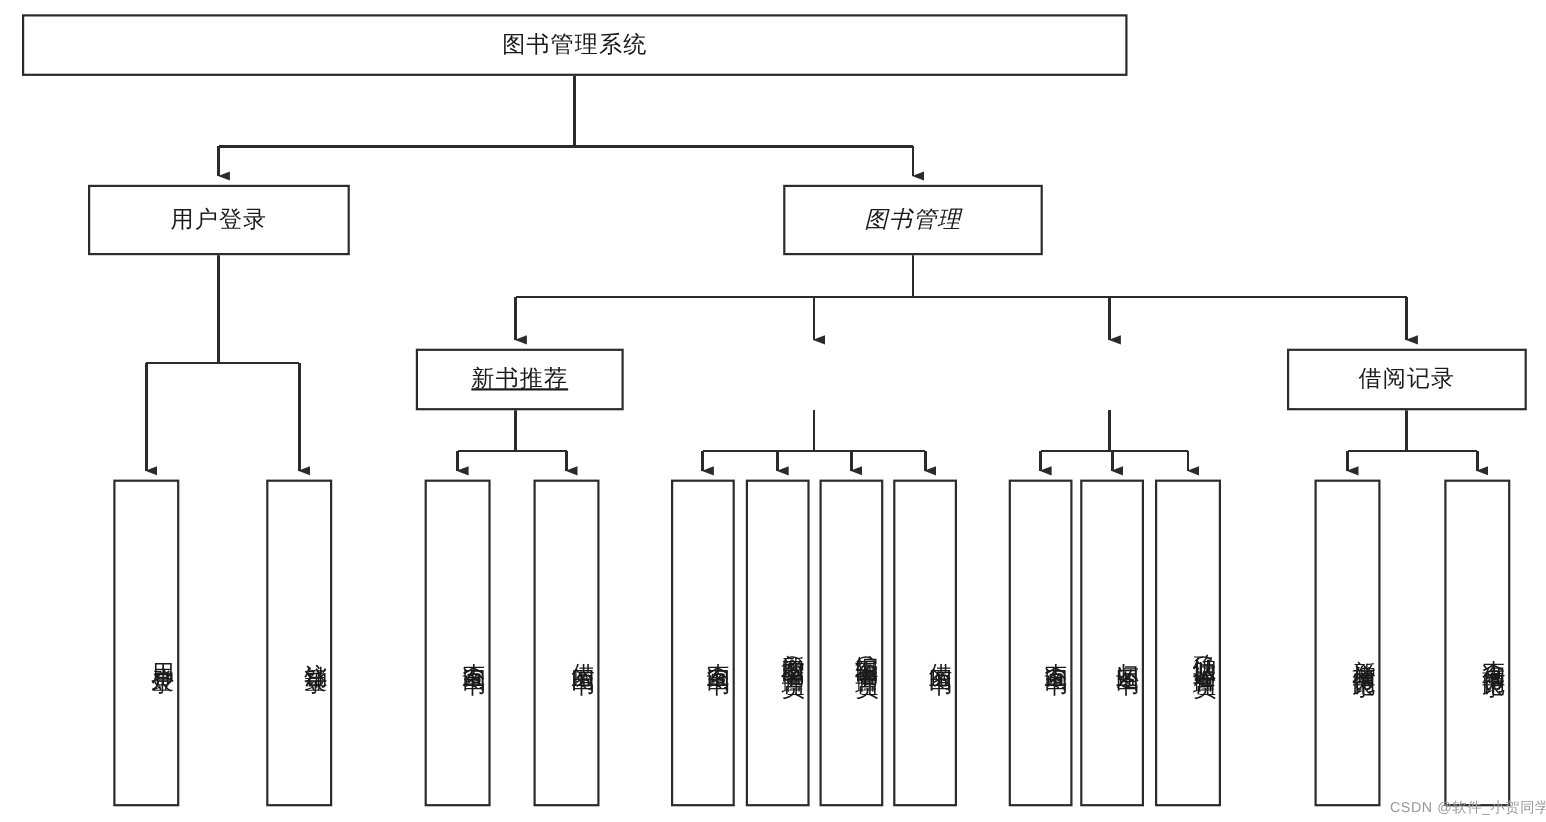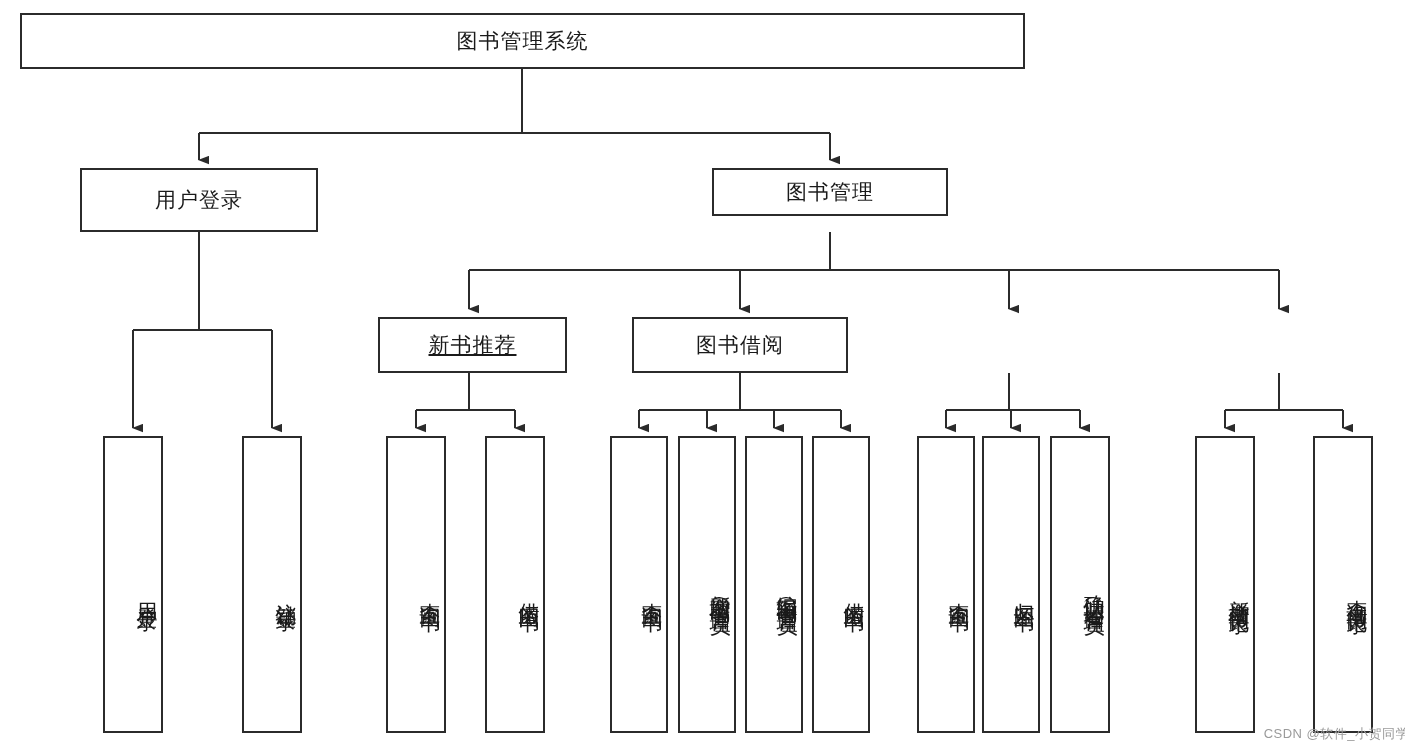--- a/index.html
+++ b/index.html
@@ -126,29 +126,29 @@
     </g>
   </svg>
 
   <div class="node horiz" style="left: 20px; top: 13px; width: 1005px; height: 56px;">
     <span class="cap">图书管理系统</span>
   </div>
 
   <div class="node horiz" style="left: 80px; top: 168px; width: 238px; height: 64px;">
     <span class="cap">用户登录</span>
   </div>
-  <div class="node horiz" style="left: 712px; top: 168px; width: 236px; height: 48px;">
+  <div class="node horiz" style="left: 712px; top: 168px; width: 236px; height: 64px; font-style: italic;">
     <span class="cap">图书管理</span>
   </div>
 
   <div class="node horiz" style="left: 378px; top: 317px; width: 189px; height: 56px; text-decoration: underline;">
     <span class="cap">新书推荐</span>
   </div>
-  <div class="node horiz" style="left: 632px; top: 317px; width: 216px; height: 56px;">
-    <span class="cap">图书借阅</span>
+  <div class="node horiz" style="left: 1170px; top: 317px; width: 218px; height: 56px;">
+    <span class="cap">借阅记录</span>
   </div>
 
   <div class="node vert" style="left: 103px; top: 436px; width: 60px; height: 297px;">
     <span class="cap">用户登录</span>
   </div>
   <div class="node vert" style="left: 242px; top: 436px; width: 60px; height: 297px;">
     <span class="cap">注销登录</span>
   </div>
   <div class="node vert" style="left: 386px; top: 436px; width: 60px; height: 297px;">
     <span class="cap">查询图书</span>

